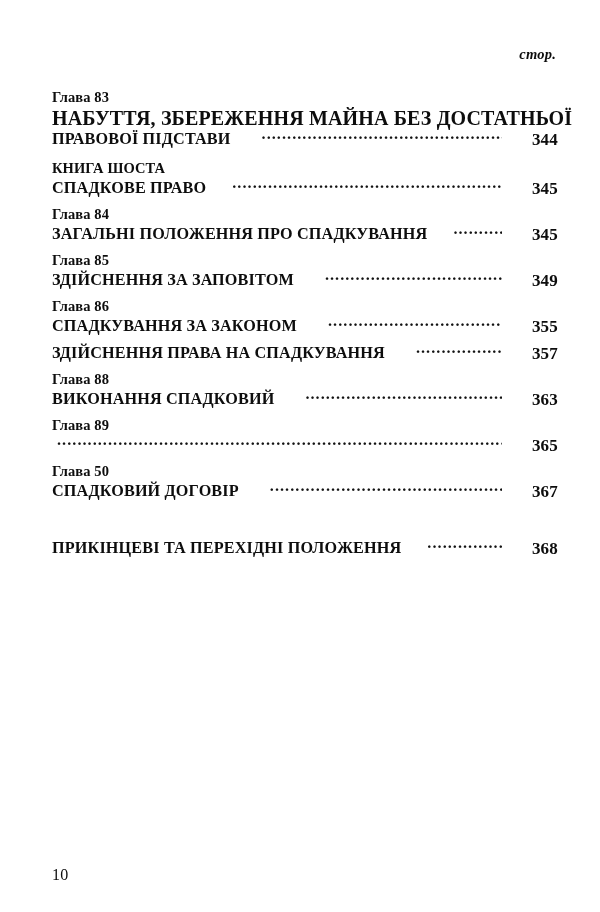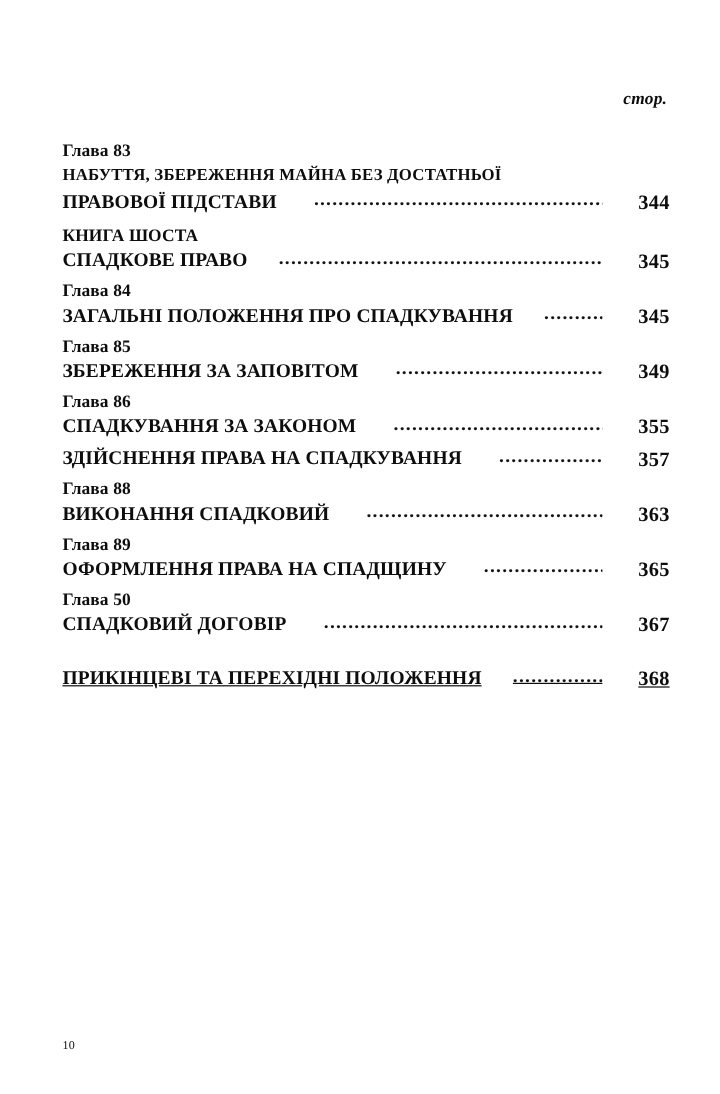--- a/index.html
+++ b/index.html
@@ -19,21 +19,21 @@
   .page {
     position: absolute;
     left: 0; top: 0;
     width: 600px;
     height: 912px;
   }
 
   .content {
     position: absolute;
     left: 52px;
-    top: 75px;
+    top: 46px;
     width: 506px;
   }
 
   
   .stor-row {
     text-align: right;
     font-style: italic;
     font-weight: 700;
     font-size: 14.5px;
     letter-spacing: 0.2px;
@@ -53,21 +53,21 @@
     font-weight: 700;
     font-size: 14.5px;
     line-height: 19px;
     letter-spacing: 0.1px;
     white-space: nowrap;
   }
 
   
   .entry {
     display: flex;
-    align-items: flex-end;
+    align-items: flex-start;
     width: 100%;
     line-height: 21px;
     gap: 26px;
   }
   .entry-title {
     font-weight: 700;
     font-size: 16.2px;
     letter-spacing: 0.15px;
     white-space: nowrap;
     flex: 0 0 auto;
@@ -98,32 +98,32 @@
     letter-spacing: 0.2px;
     flex: 0 0 auto;
     text-align: right;
     min-width: 30px;
     white-space: nowrap;
   }
 
   
   .title-line {
     font-weight: 700;
-    font-size: 14px;
+    font-size: 20px;
     letter-spacing: 0.15px;
     line-height: 22px;
     white-space: nowrap;
   }
 
   
   .folio {
     position: absolute;
     left: 52px;
     top: 866px;
-    font-size: 10px;
+    font-size: 16px;
     font-weight: 400;
     letter-spacing: 0.3px;
   }
 </style>
 </head>
 <body>
 
 <div class="page">
 
   <div class="content">
@@ -154,21 +154,21 @@
       <div class="entry">
         <span class="entry-title">ЗАГАЛЬНІ ПОЛОЖЕННЯ ПРО СПАДКУВАННЯ</span>
         <span class="leader nogap"></span>
         <span class="entry-page">345</span>
       </div>
     </div>
 
     <div class="toc-block tight">
       <div class="chapter-label">Глава 85</div>
       <div class="entry">
-        <span class="entry-title">ЗБЕРЕЖЕННЯ ЗА ЗАПОВІТОМ</span>
+        <span class="entry-title">ЗДІЙСНЕННЯ ЗА ЗАПОВІТОМ</span>
         <span class="leader gap-before"></span>
         <span class="entry-page">349</span>
       </div>
     </div>
 
     <div class="toc-block tight">
       <div class="chapter-label">Глава 86</div>
       <div class="entry">
         <span class="entry-title">СПАДКУВАННЯ ЗА ЗАКОНОМ</span>
         <span class="leader gap-before"></span>
@@ -189,36 +189,35 @@
       <div class="entry">
         <span class="entry-title">ВИКОНАННЯ СПАДКОВИЙ</span>
         <span class="leader gap-before"></span>
         <span class="entry-page">363</span>
       </div>
     </div>
 
     <div class="toc-block tight">
       <div class="chapter-label">Глава 89</div>
       <div class="entry">
-        <span class="entry-title">ОФОРМЛЕННЯ ПРАВА НА СПАДЩИНУ</span>
         <span class="leader gap-before"></span>
         <span class="entry-page">365</span>
       </div>
     </div>
 
     <div class="toc-block tight">
       <div class="chapter-label">Глава 50</div>
       <div class="entry">
         <span class="entry-title">СПАДКОВИЙ ДОГОВІР</span>
         <span class="leader gap-before"></span>
         <span class="entry-page">367</span>
       </div>
     </div>
 
-    <div class="toc-block" style="margin-top:24px;text-decoration:underline;">
+    <div class="toc-block" style="margin-top:36px;">
       <div class="entry">
         <span class="entry-title">ПРИКІНЦЕВІ ТА ПЕРЕХІДНІ ПОЛОЖЕННЯ</span>
         <span class="leader nogap"></span>
         <span class="entry-page">368</span>
       </div>
     </div>
 
   </div>
 
   <div class="folio">10</div>

